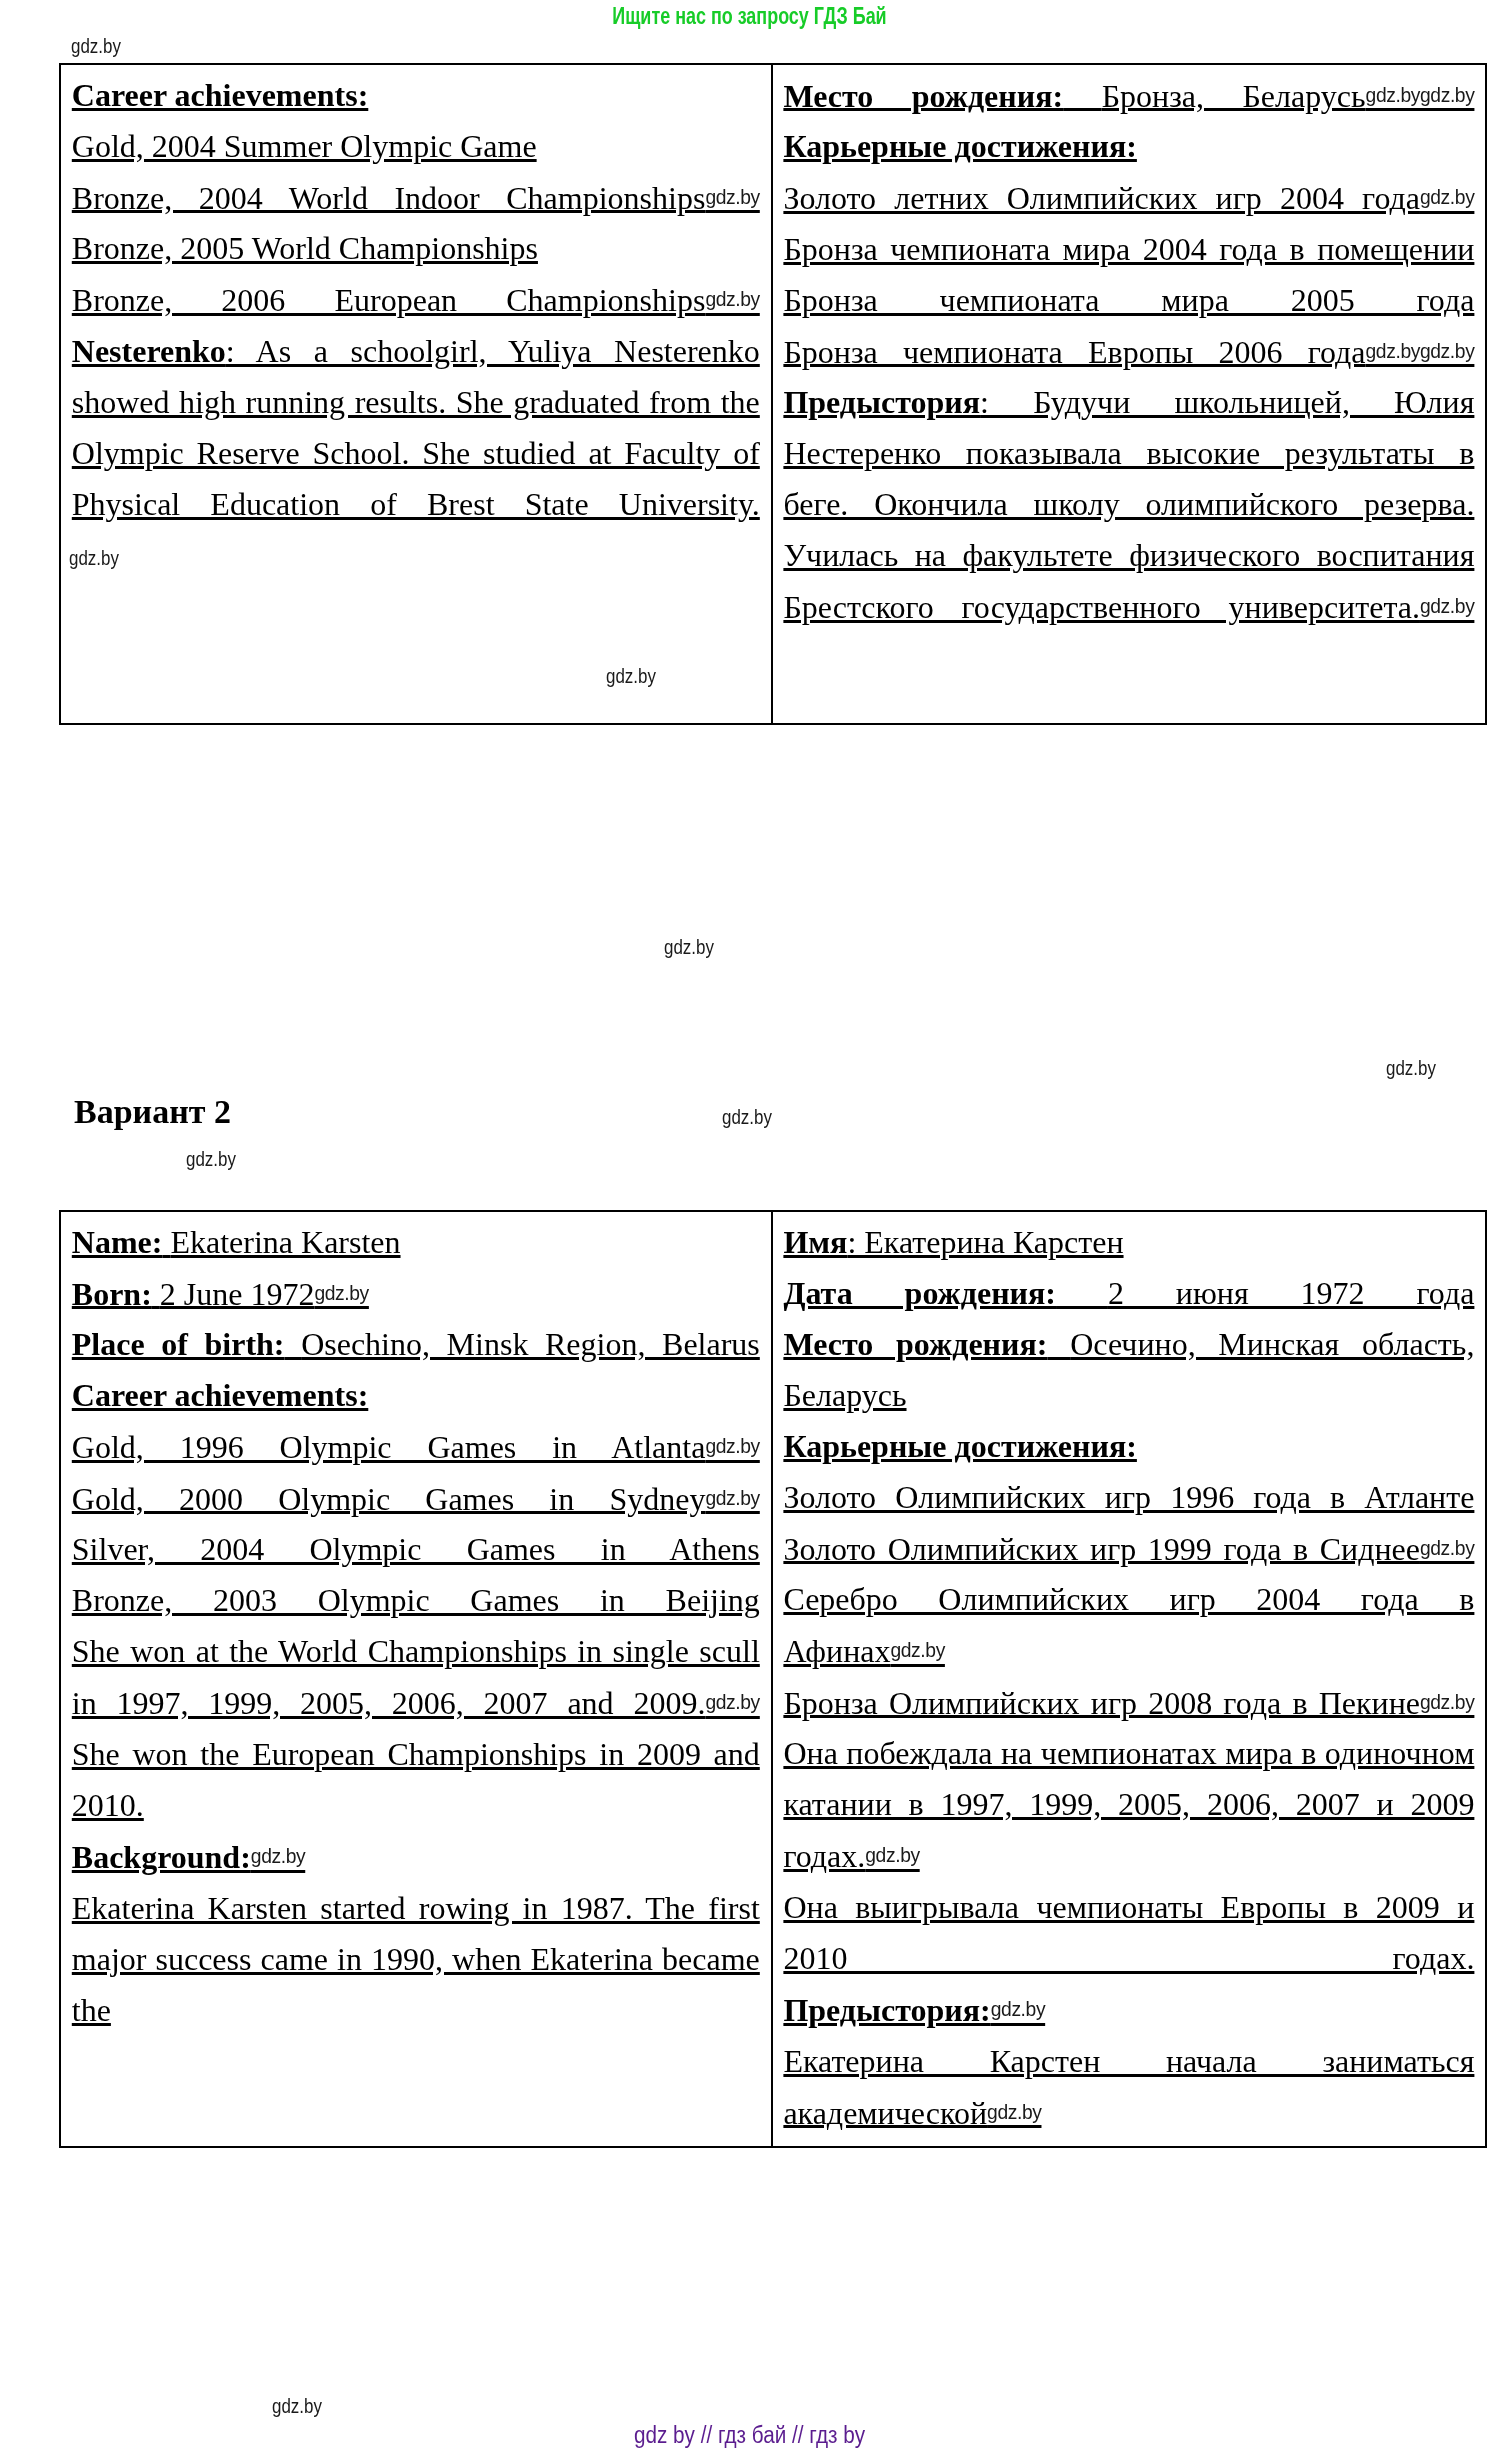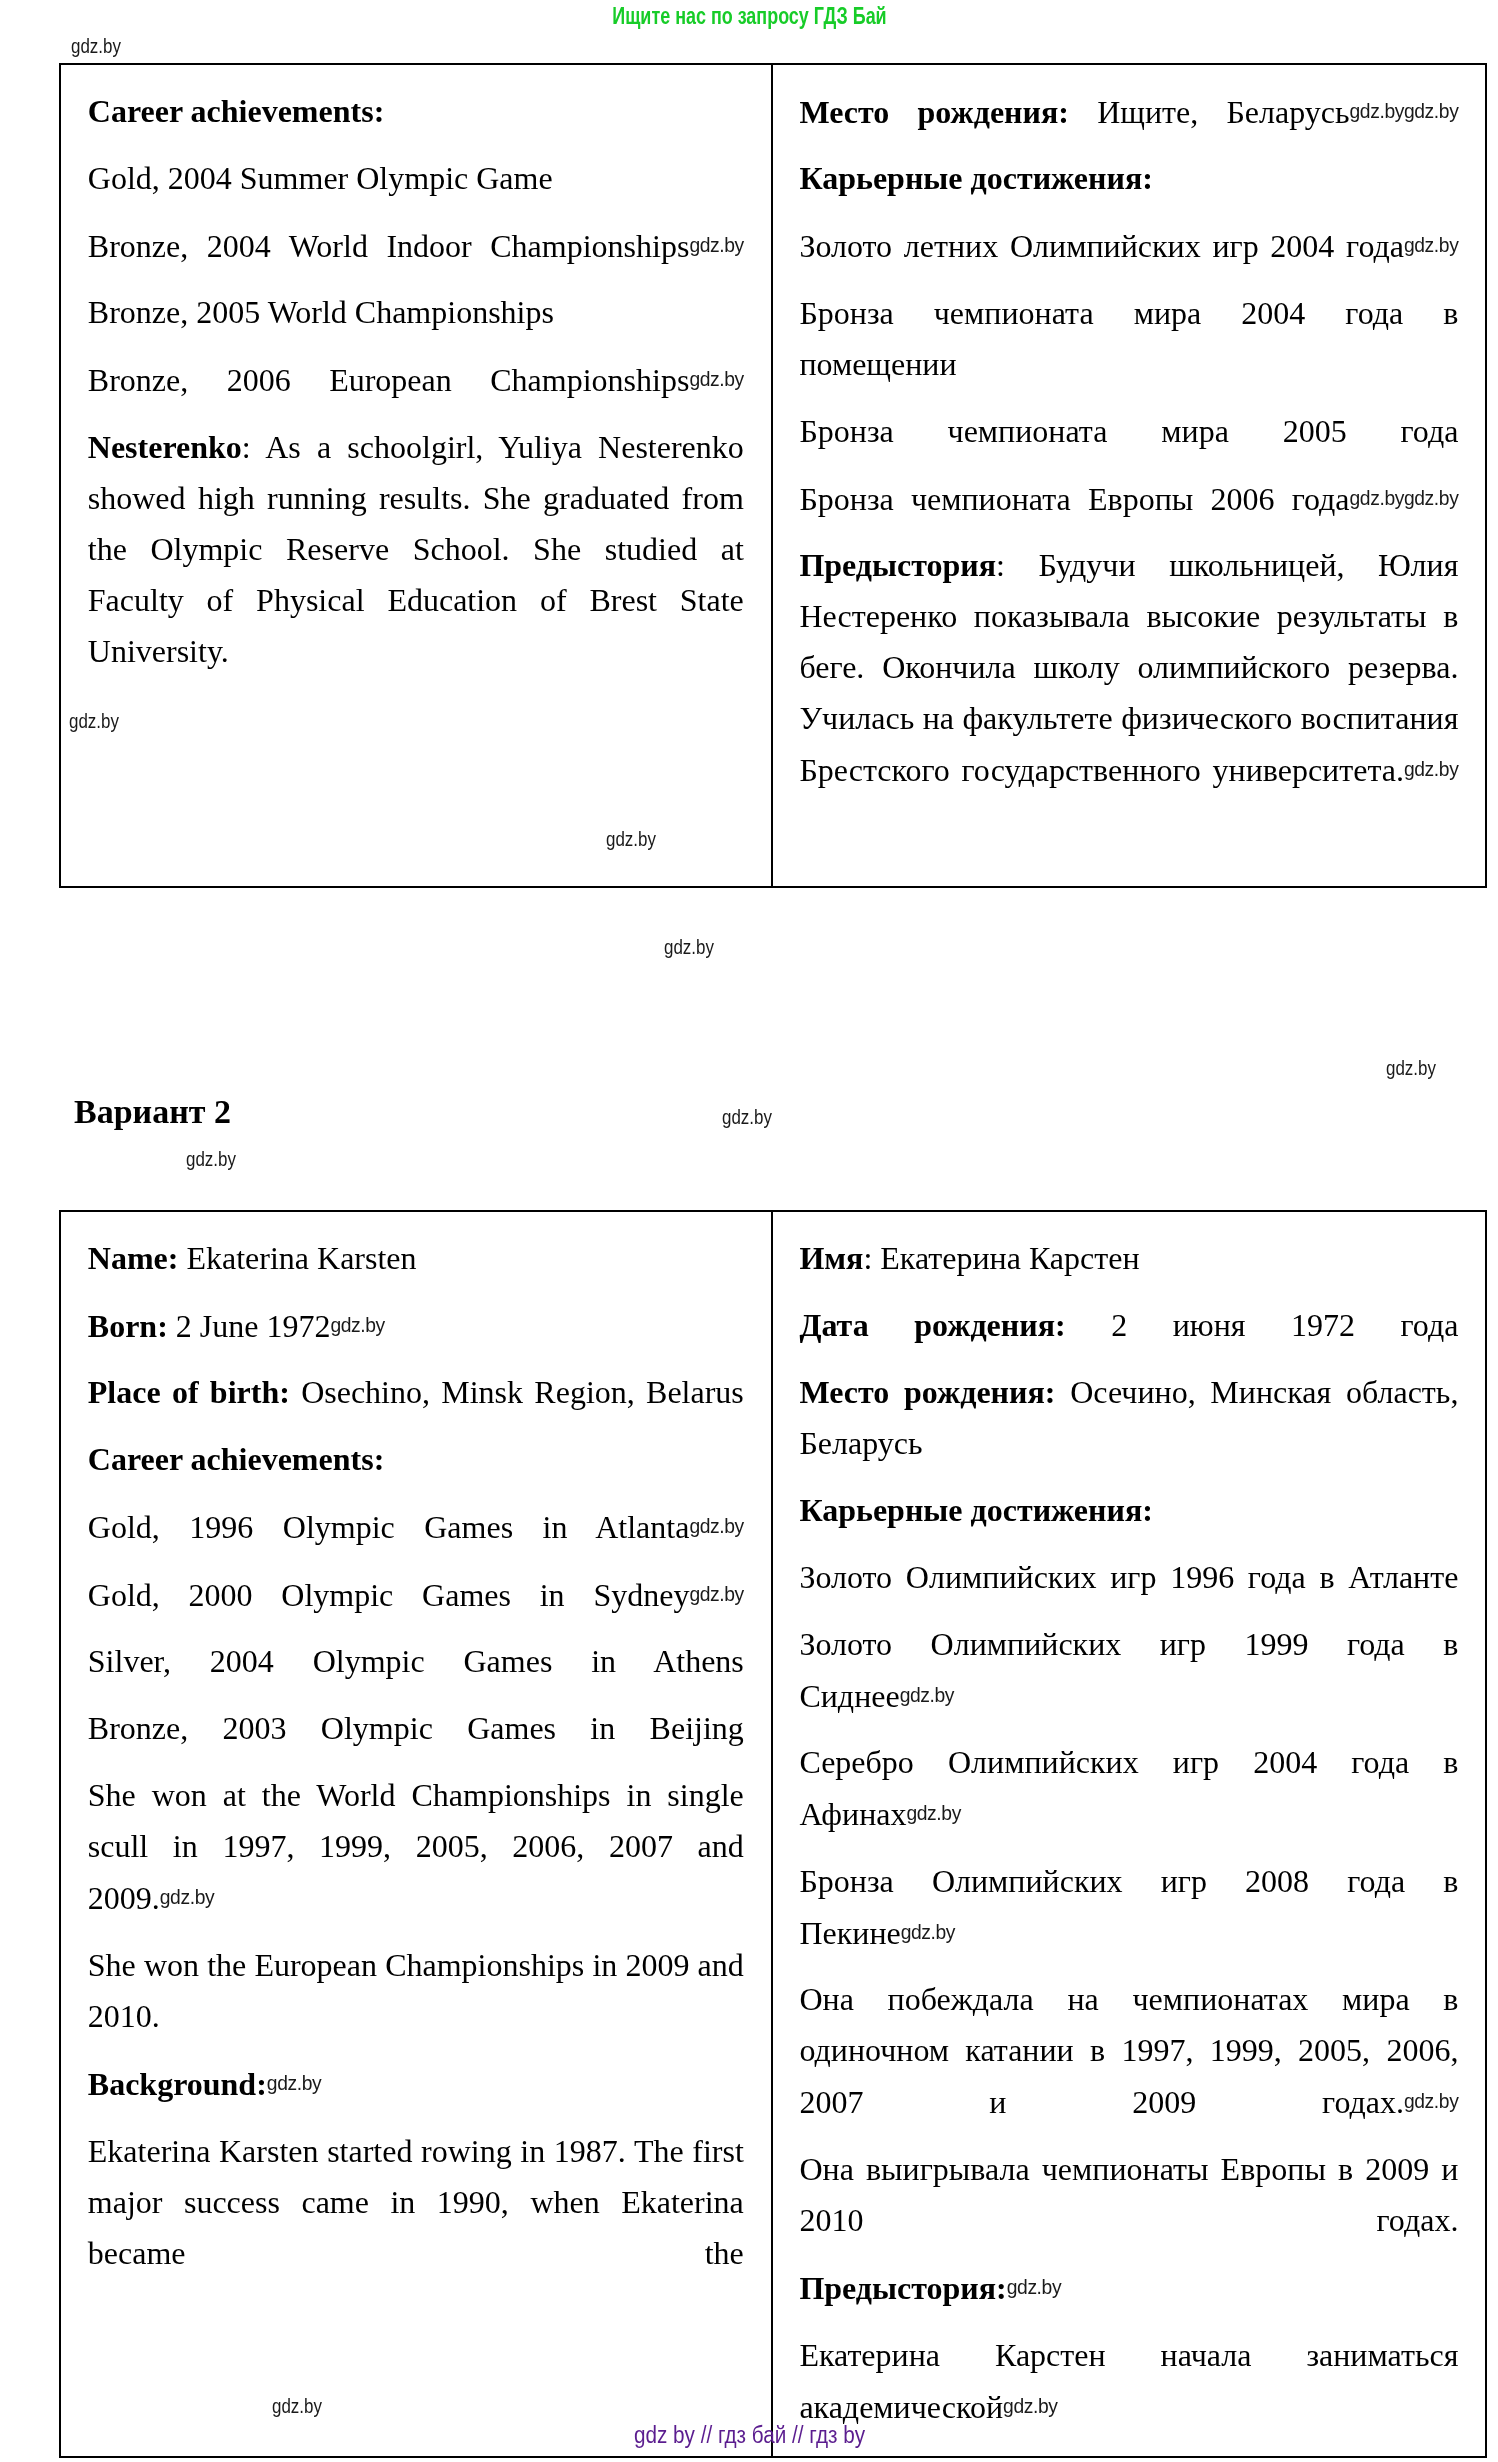--- a/index.html
+++ b/index.html
@@ -61,22 +61,23 @@
   #table-2 .col-en { width: 688px; }
   #table-2 .col-ru { width: 691px; }
 
   
   .line {
     font-size: 32px;
     line-height: 51px;
     color: #000;
     text-align: justify;
     text-align-last: left;
-    margin: 16px;
+    margin: 0;
     white-space: normal;
+    text-decoration: underline;
   }
   .line.just { text-align: justify; text-align-last: justify; }
   .line b, .lbl { font-weight: bold; }
 
   
   .variant-heading {
     position: absolute;
     left: 74px;
     top: 1092px;
     font-size: 34px;
@@ -148,21 +149,21 @@
           <p class="line">Bronze, 2005 World Championships</p>
           <p class="line just"><span>Bronze, 2006 European Championships</span><span class="wm-inline">gdz.by</span></p>
           <p class="line just"><b>Nesterenko</b><span>: As a schoolgirl, Yuliya Nesterenko showed high running results. She graduated from the Olympic Reserve School. She studied at Faculty of Physical Education of Brest State University.</span></p>
           <div style="position:relative;height:186px;">
             <div class="wm" style="left:-3.1px;  top:18.6px;">gdz.by</div>
             <div class="wm" style="left:534px; top:136px;">gdz.by</div>
           </div>
         </td>
 
         <td class="col-ru">
-          <p class="line just"><b>Место рождения:</b> <span>Ищите, Беларусь</span><span class="wm-inline">gdz.by</span><span class="wm-inline">gdz.by</span></p>
+          <p class="line just"><b>Место рождения:</b> <span>Бронза, Беларусь</span><span class="wm-inline">gdz.by</span><span class="wm-inline">gdz.by</span></p>
           <p class="line"><b>Карьерные достижения:</b></p>
           <p class="line just"><span>Золото летних Олимпийских игр 2004 года</span><span class="wm-inline">gdz.by</span></p>
           <p class="line just">Бронза чемпионата мира 2004 года в помещении</p>
           <p class="line just">Бронза чемпионата мира 2005 года</p>
           <p class="line just"><span>Бронза чемпионата Европы 2006 года</span><span class="wm-inline">gdz.by</span><span class="wm-inline">gdz.by</span></p>
           <p class="line just"><b>Предыстория</b><span>: Будучи школьницей, Юлия Нестеренко показывала высокие результаты в беге. Окончила школу олимпийского резерва. Училась на факультете физического воспитания Брестского государственного университета.</span><span class="wm-inline">gdz.by</span></p>
         </td>
 
       </tr>
     </tbody>

